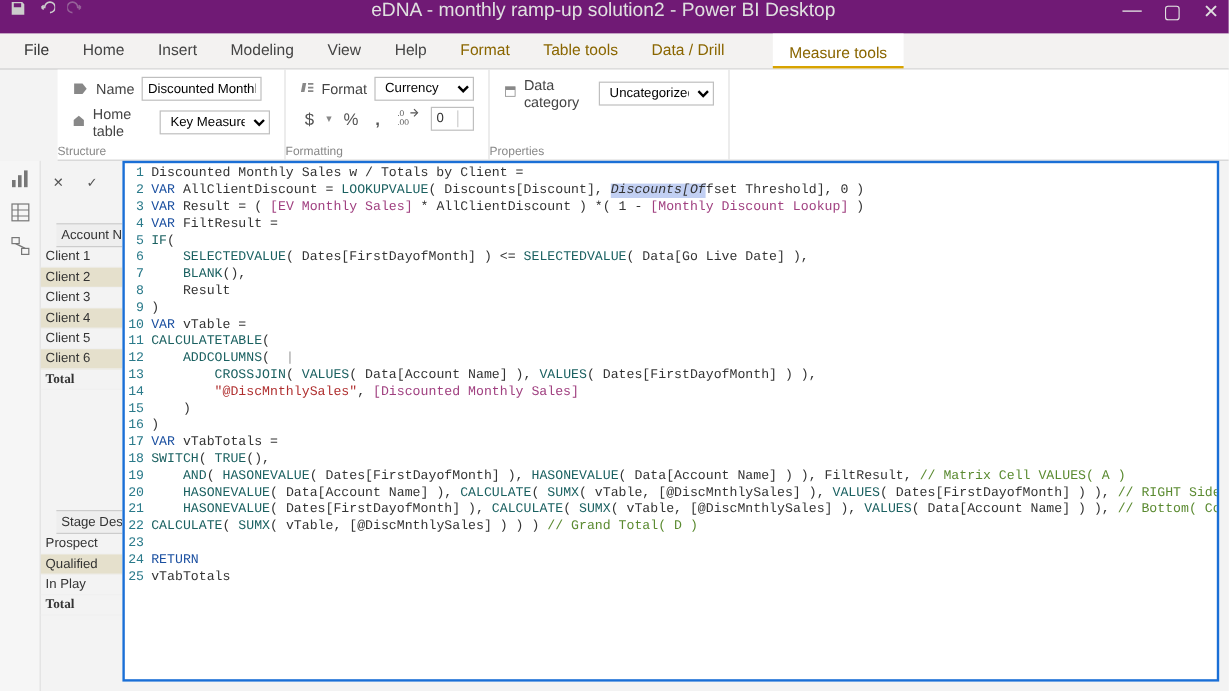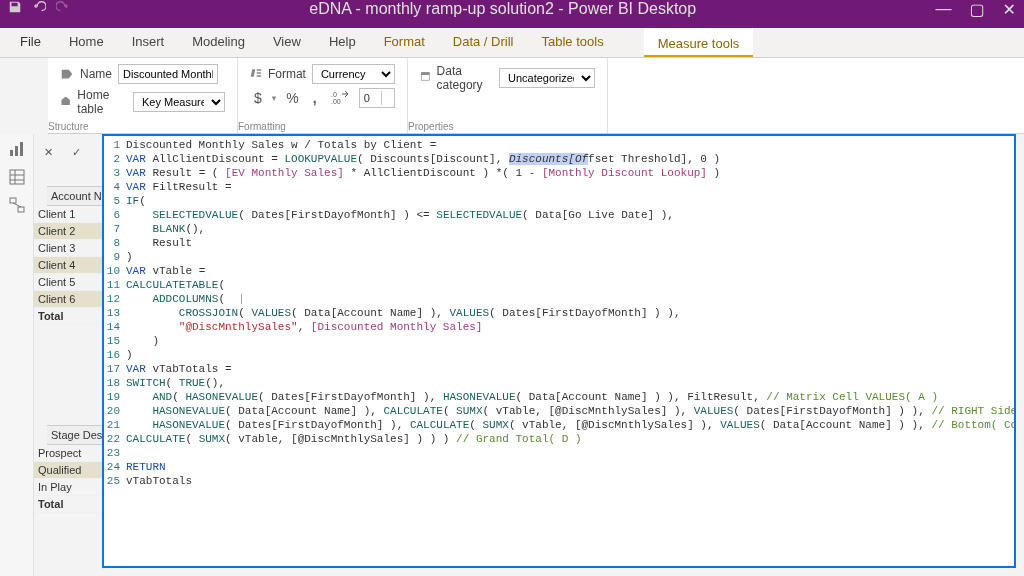--- a/index.html
+++ b/index.html
@@ -29,21 +29,21 @@
   .calcgroup { display: flex; gap: 10px; padding-top: 4px; }
   .calcbtn { display: flex; flex-direction: column; align-items: center; font-size: 11px; cursor: pointer; width: 54px; }
   .calcbtn .ci { width: 26px; height: 22px; margin-bottom: 2px; }
   .workspace { display: flex; height: calc(576px - 28px - 30px - 76px); }
   .side-rail { width: 34px; background: #f6f6f6; border-right: 1px solid #e0e0e0; display: flex; flex-direction: column; align-items: center; padding-top: 6px; gap: 10px; }
   .side-rail .ricon2 { width: 18px; height: 18px; color: #666; }
   .leftcol { width: 68px; padding-top: 8px; font-size: 11px; }
   .fieldhdr { background: #eee; padding: 3px 4px; border-top: 1px solid #ccc; border-bottom: 1px solid #ccc; white-space: nowrap; overflow: hidden; margin-left: 13px; }
   .fieldrow { padding: 2px 4px; border-bottom: 1px solid #f0f0f0; white-space: nowrap; overflow: hidden; }
   .fieldrow.sel { background: #e5e0cc; }
-  .fieldrow.total { font-weight: bold; }
+  .fieldrow.total { font-weight: bold; font-family: Liberation Serif, serif; }
   .maincol { flex: 1; position: relative; }
   .fbarhdr { display: flex; align-items: center; gap: 12px; padding: 4px 10px; }
   .fbarbtn { width: 16px; height: 16px; cursor: pointer; color: #555; }
   .codebox { position: absolute; left: 0; right: 8px; top: 0; bottom: 8px; border: 2px solid #1a6fd6; background: #fff; font-family: Consolas, "Courier New", monospace; font-size: 11px; line-height: 14px; overflow: hidden; }
   .codelines { padding: 2px 0; }
   .codeline { display: flex; }
   .ln { width: 22px; text-align: right; color: #2a7a8a; padding-right: 6px; flex-shrink: 0; user-select: none; }
   .ct { white-space: pre; color: #333; }
   .kw { color: #1a4fa0; }
   .fn { color: #1a6060; }
@@ -76,22 +76,22 @@
 </div>
 
 <div class="ribbon-tabs">
   <div class="tab file">File</div>
   <div class="tab">Home</div>
   <div class="tab">Insert</div>
   <div class="tab">Modeling</div>
   <div class="tab">View</div>
   <div class="tab">Help</div>
   <div class="tab context">Format</div>
+  <div class="tab context">Table tools</div>
   <div class="tab context">Data / Drill</div>
-  <div class="tab context">Table tools</div>
   <div class="tab context active">Measure tools</div>
 </div>
 
 <div class="ribbon-body">
   <div class="rgroup" style="width:190px">
     <div class="rrow">
       <span class="ricon"><svg viewBox="0 0 16 16">
             <path fill="#888" d="M2 3h8l4 5-4 5H2z"></path>
           </svg></span>
       <span class="rlabel">Name</span>

